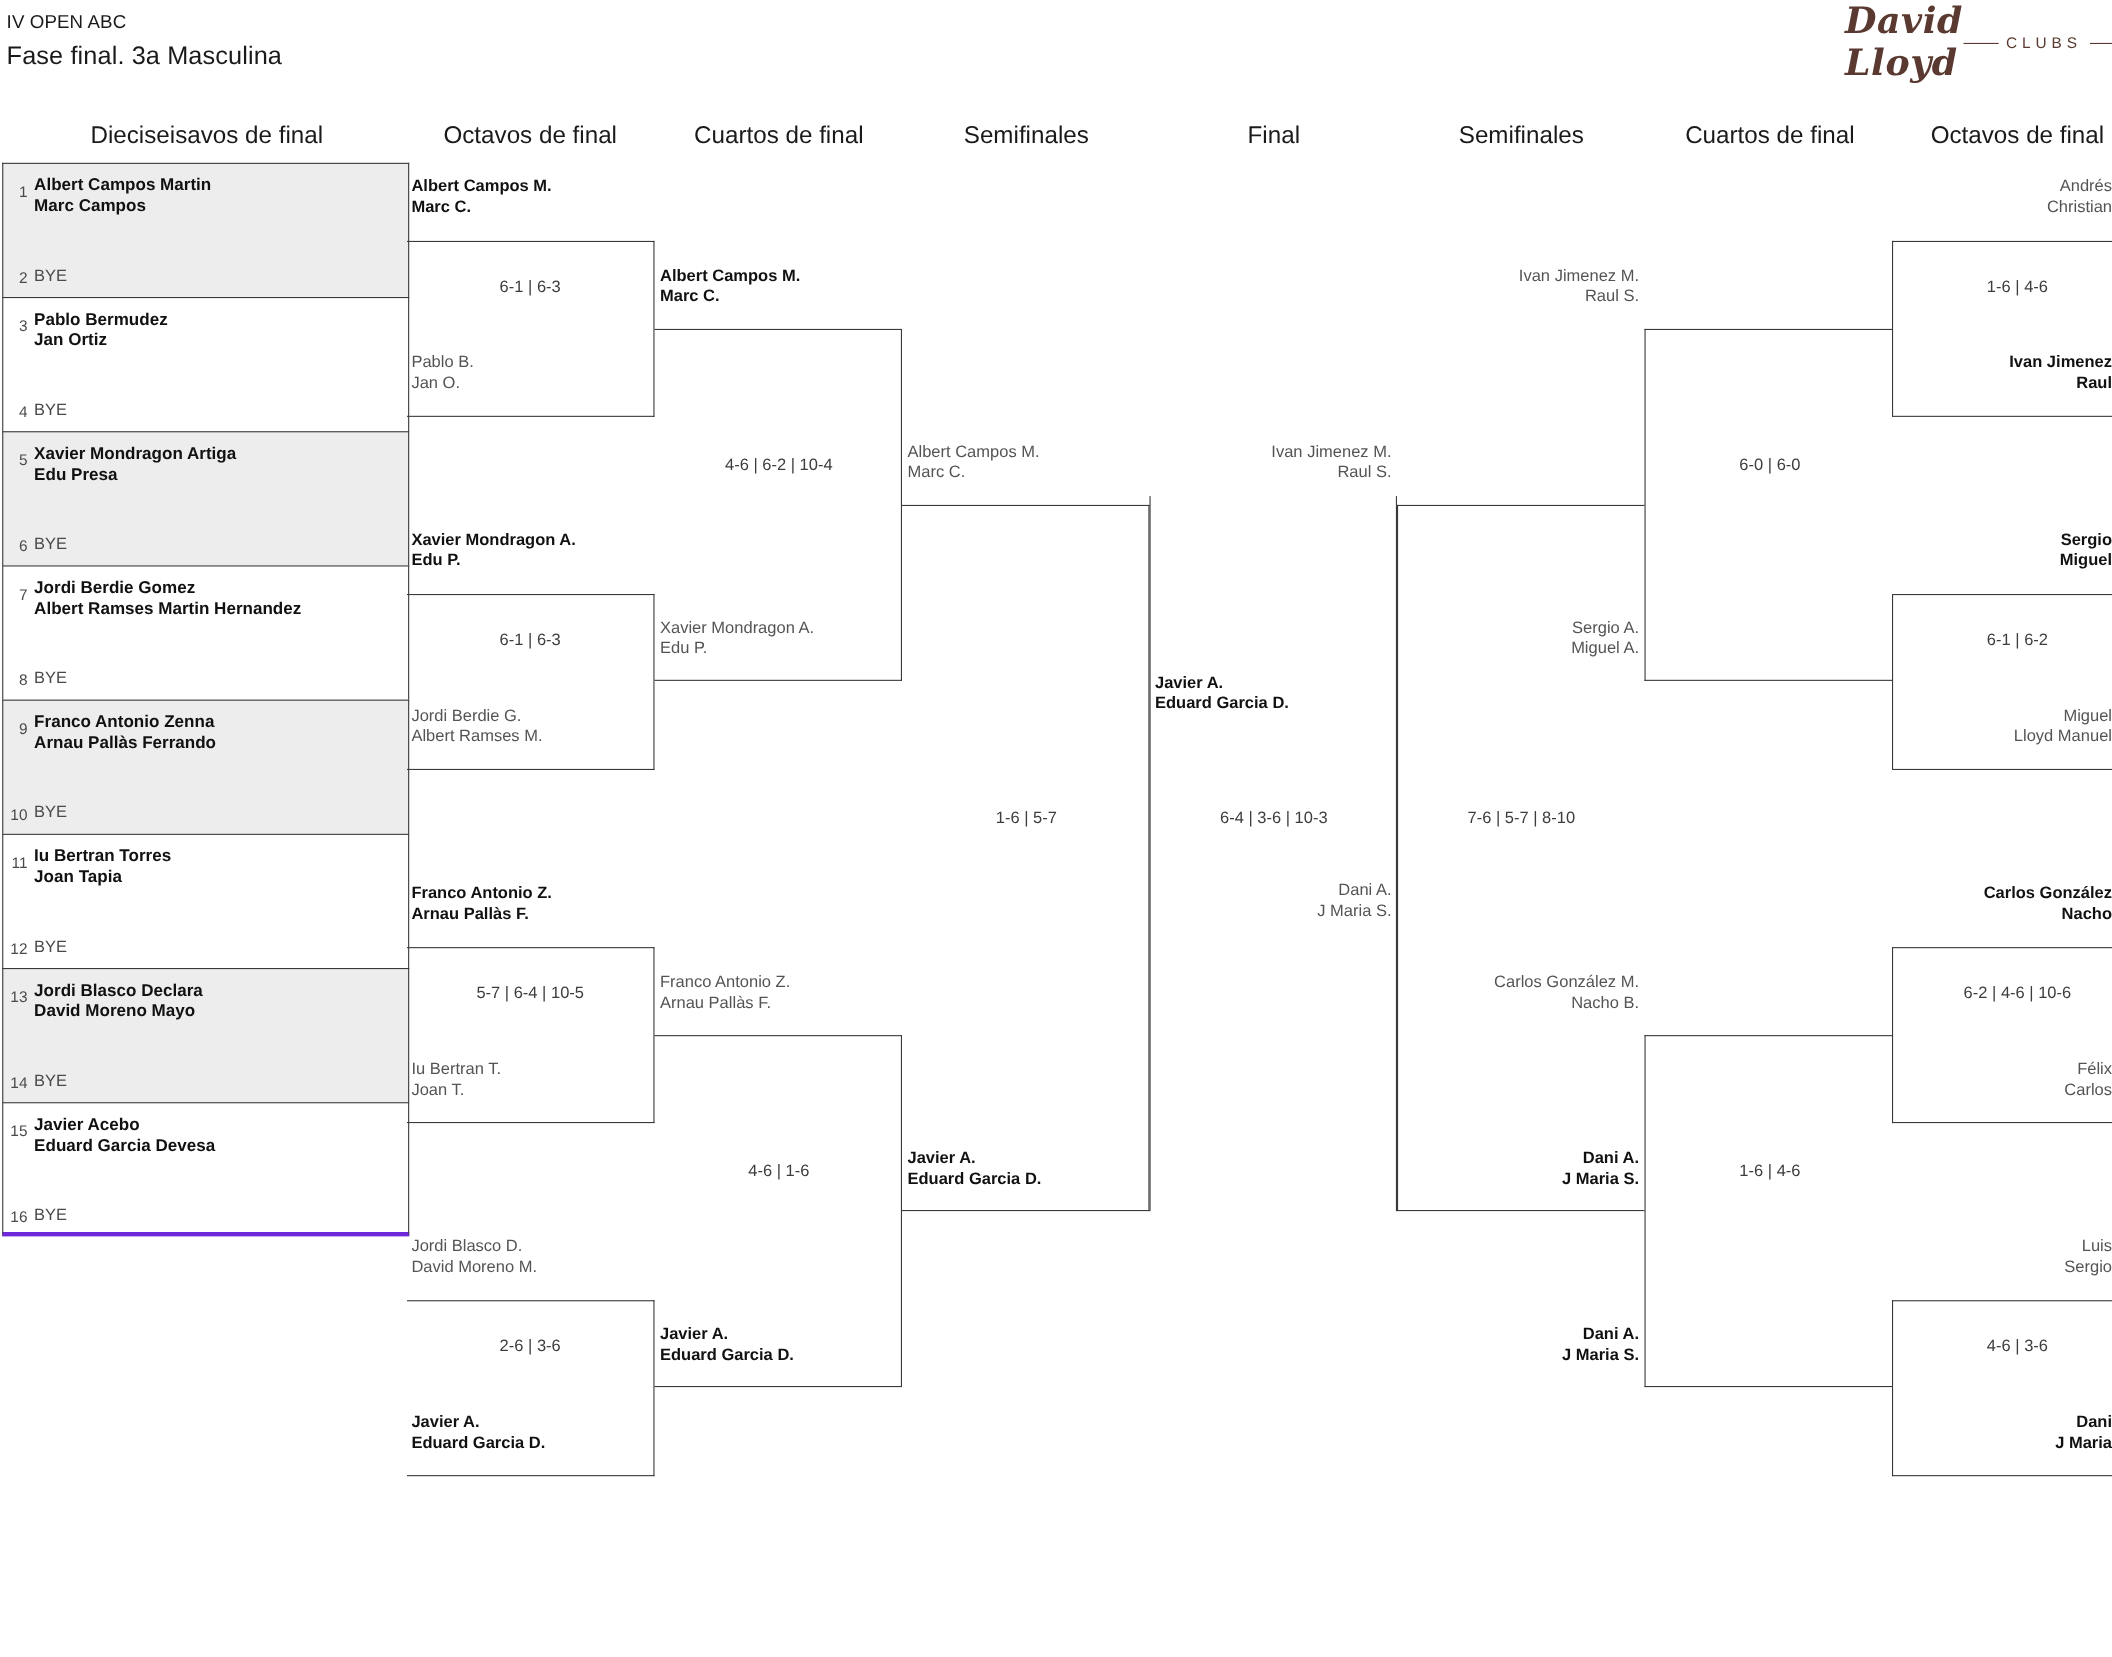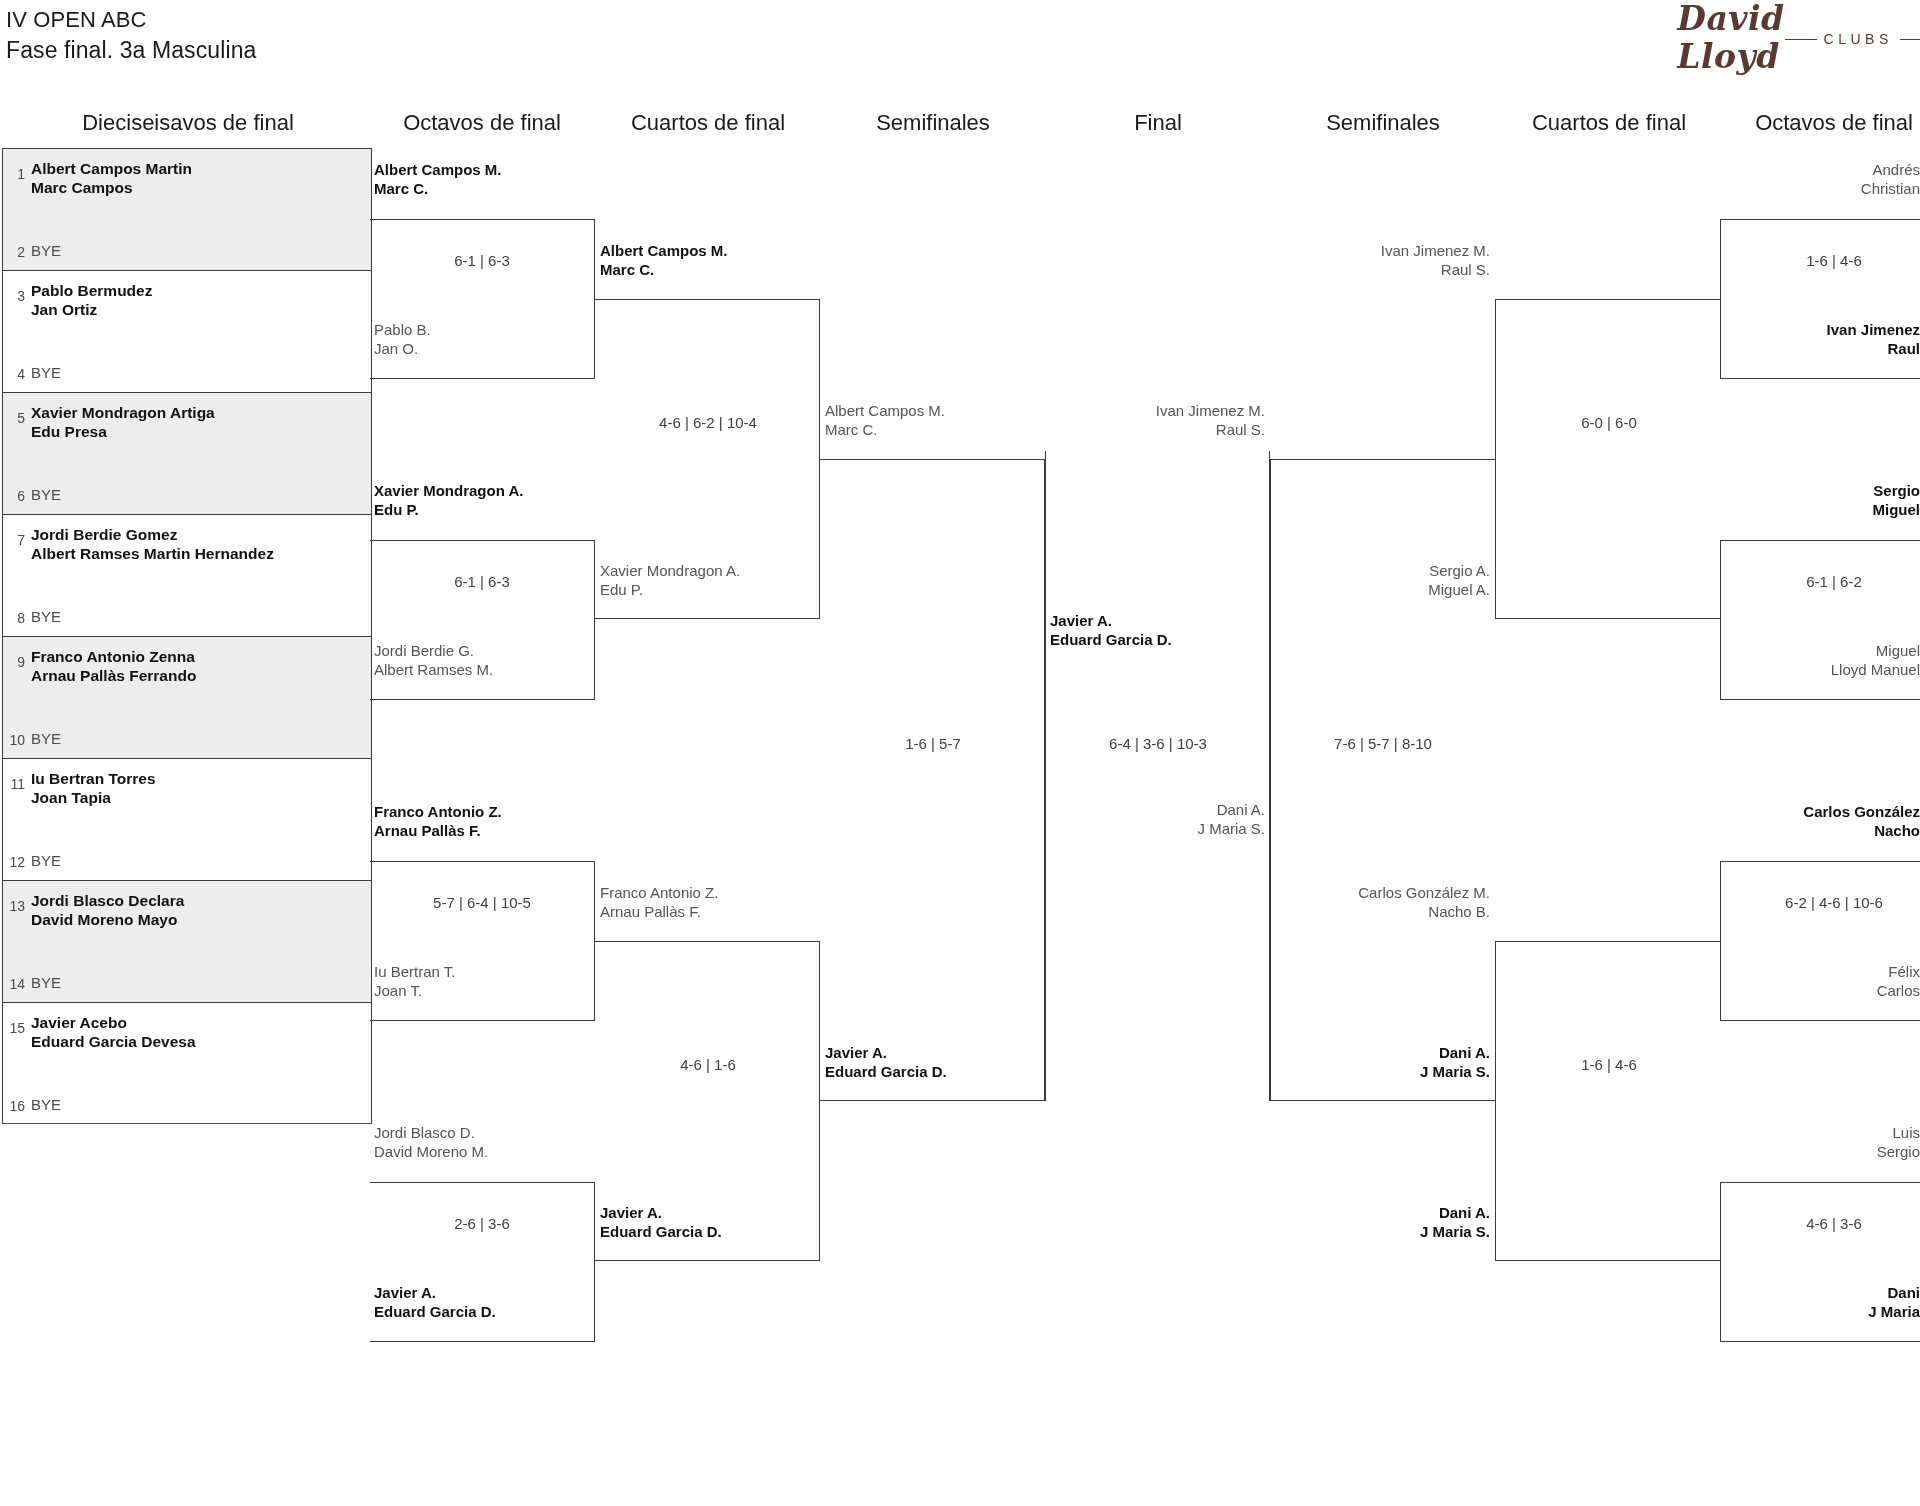--- a/index.html
+++ b/index.html
@@ -7,39 +7,39 @@
     width: 1920px; height: 1506px;
     background: #ffffff;
     font-family: "Liberation Sans", sans-serif;
     color: #1a1a1a;
     overflow: hidden;
   }
   #root { position: relative; width: 1920px; height: 1506px; }
 
   
   .title-block { position: absolute; left: 6px; top: 4px; }
-  .title-1 { font-size: 22px; font-weight: 400; letter-spacing: .1px; line-height: 31px; color: #1a1a1a; }
+  .title-1 { font-size: 17px; font-weight: 400; letter-spacing: .1px; line-height: 31px; color: #1a1a1a; }
   .title-2 { font-size: 23px; font-weight: 400; letter-spacing: .1px; line-height: 31px; color: #1a1a1a; }
 
   .logo { position: absolute; right: 8px; top: 2px; width: 215px; height: 72px;
           display: flex; flex-direction: row; align-items: center; justify-content: center; }
   .logo-word { font-family: "DejaVu Serif", serif; font-style: italic; font-weight: 700;
                font-size: 33px; color: #5a3a30; line-height: 38px; letter-spacing: .5px; }
   .logo-sub-row { display: flex; align-items: center; gap: 7px; margin-top: 2px; }
   .logo-rule { width: 32px; height: 1px; background: #5a3a30; }
   .logo-sub { font-size: 14px; letter-spacing: 4.5px; color: #5a3a30; font-weight: 400; }
 
   
   .round-head { position: absolute; top: 110px; font-size: 22px; font-weight: 400;
                 color: #1a1a1a; text-align: right; transform: translateX(-50%); white-space: nowrap; }
 
   
   .seed-list { position: absolute; left: 2px; top: 148px; width: 370px; }
   .seed-cell { position: relative; height: 122px; border: 1px solid #3a3a3a; border-bottom: none; }
-  .seed-cell:last-child { border-bottom: 1px solid #6d28d9; }
+  .seed-cell:last-child { border-bottom: 4px solid #6d28d9; }
   .seed-cell.shaded { background: #ededed; }
   .seed-num { position: absolute; font-size: 14px; color: #4a4a4a; width: 24px; text-align: right; }
   .seed-num.top { left: -2px; top: 17px; }
   .seed-num.bot { left: -2px; top: 95px; }
   .seed-names { position: absolute; left: 28px; top: 10px; font-size: 15.5px; font-weight: 700;
                 line-height: 19px; color: #111; }
   .seed-bye { position: absolute; left: 28px; top: 93px; font-size: 15px; color: #4a4a4a; }
 
   
   .bx { position: absolute; border: 1px solid #3a3a3a; }

